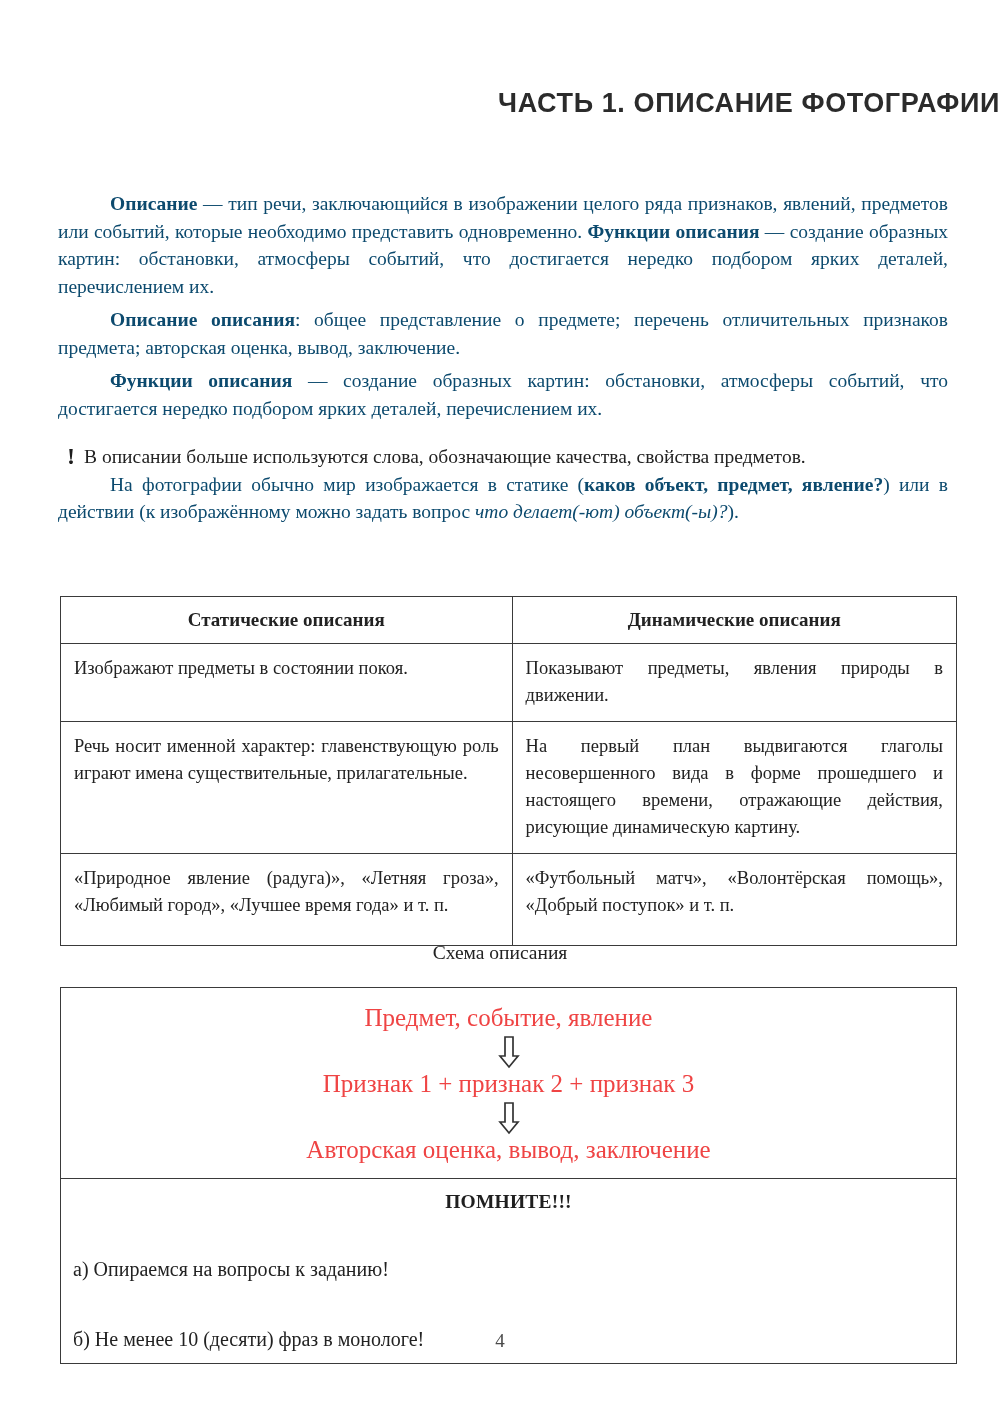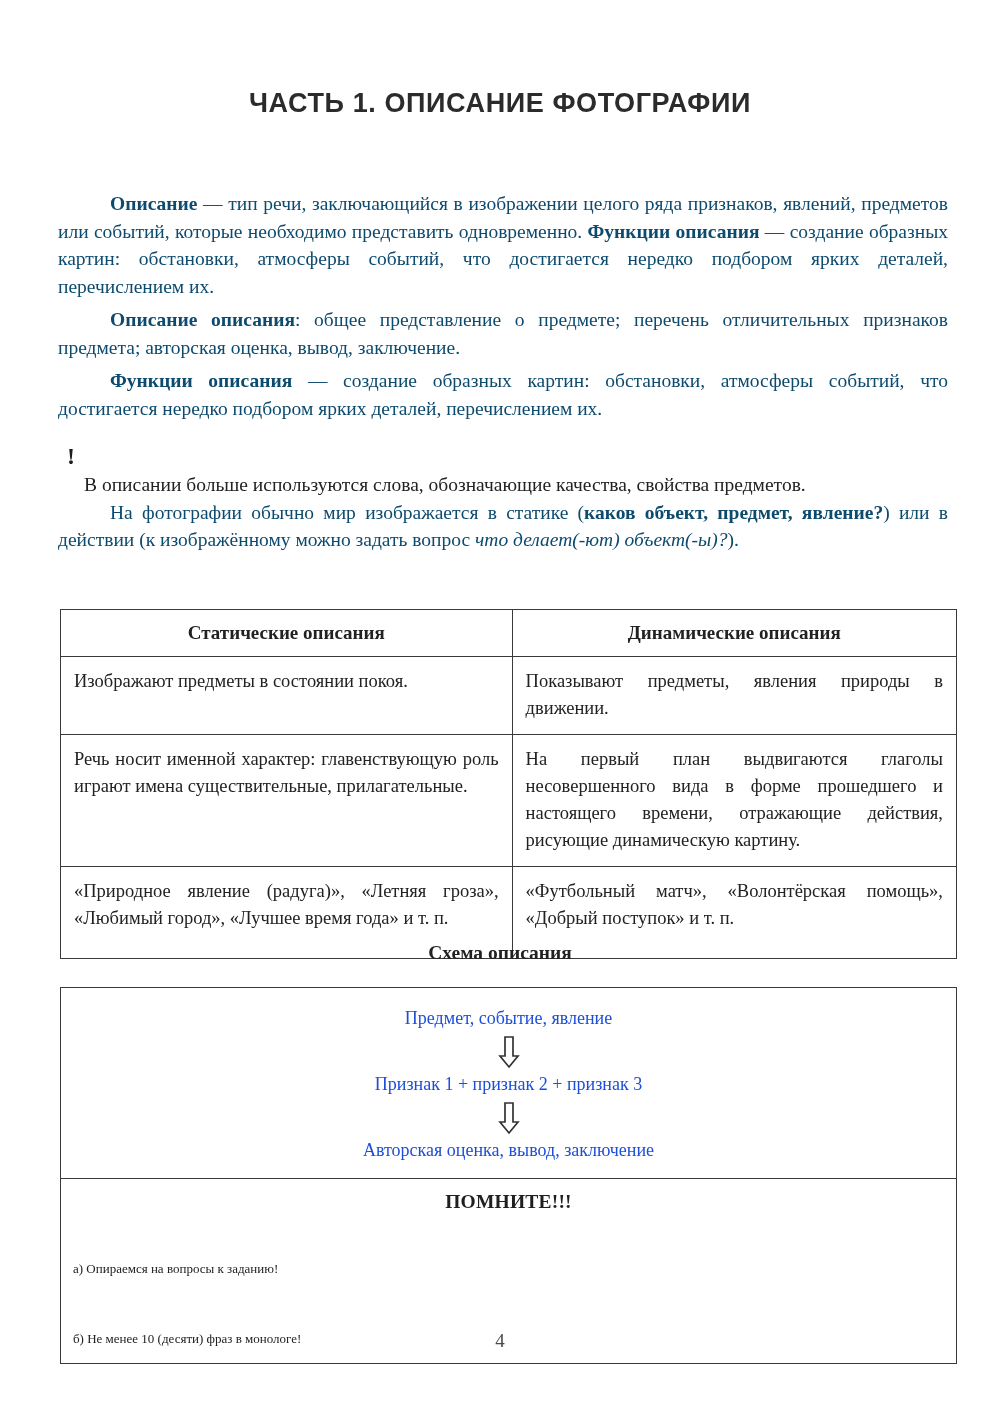--- a/index.html
+++ b/index.html
@@ -21,21 +21,21 @@
     inset: 0;
     padding: 0;
   }
 
   
   .doc-title {
     position: absolute;
     top: 88px;
     left: 0;
     width: 1000px;
-    text-align: center;
+    text-align: right;
     font-family: "Liberation Sans", "DejaVu Sans", sans-serif;
     font-weight: bold;
     font-size: 27px;
     letter-spacing: 0.6px;
     color: #2b2b2b;
   }
 
   
   .content {
     position: absolute;
@@ -71,29 +71,28 @@
     font-size: 24px;
     font-weight: bold;
     line-height: 27px;
     color: #1d1d1d;
   }
   .note-text {
     flex: 1 1 auto;
     font-size: 19.5px;
     line-height: 27.5px;
     color: #222;
-    margin-top: 28px;
   }
 
   .para-after-note { margin-top: 24px; }
 
   
   .tbl-wrap {
     position: absolute;
-    top: 609px;
+    top: 596px;
     left: 60px;
     width: 897px;
   }
   table.desc-table {
     width: 100%;
     border-collapse: collapse;
     table-layout: fixed;
   }
   table.desc-table th,
   table.desc-table td {
@@ -119,39 +118,39 @@
   .row-h2 td { height: 92px; }
   .row-h3 td { height: 68px; }
 
   
   .scheme-title {
     position: absolute;
     top: 942px;
     left: 0;
     width: 1000px;
     text-align: center;
-    font-weight: bold;
+    font-weight: normal;
     font-size: 19.5px;
     color: #222;
   }
 
   .scheme-box {
     position: absolute;
     top: 987px;
     left: 60px;
     width: 897px;
     border: 1px solid #3a3a3a;
     box-sizing: border-box;
     padding: 16px 0 14px 0;
     text-align: center;
   }
   .scheme-line {
-    font-size: 18px;
+    font-size: 25px;
     line-height: 28px;
-    color: #1d4ed8;
+    color: #ef4444;
   }
   .scheme-arrow {
     display: block;
     margin: 3px auto 1px auto;
     line-height: 1;
   }
   .scheme-arrow svg { display: block; margin: 0 auto; }
 
   
   .remember-box {
@@ -166,21 +165,21 @@
   }
   .remember-title {
     text-align: center;
     font-weight: bold;
     font-size: 19.5px;
     letter-spacing: 0.2px;
     margin: 12px 0 6px 0;
     color: #1f1f1f;
   }
   .remember-item {
-    font-size: 13px;
+    font-size: 20px;
     line-height: 28px;
     padding-left: 12px;
     color: #222;
     margin-top: 42px;
   }
 
   
   .page-number {
     position: absolute;
     top: 1330px;

